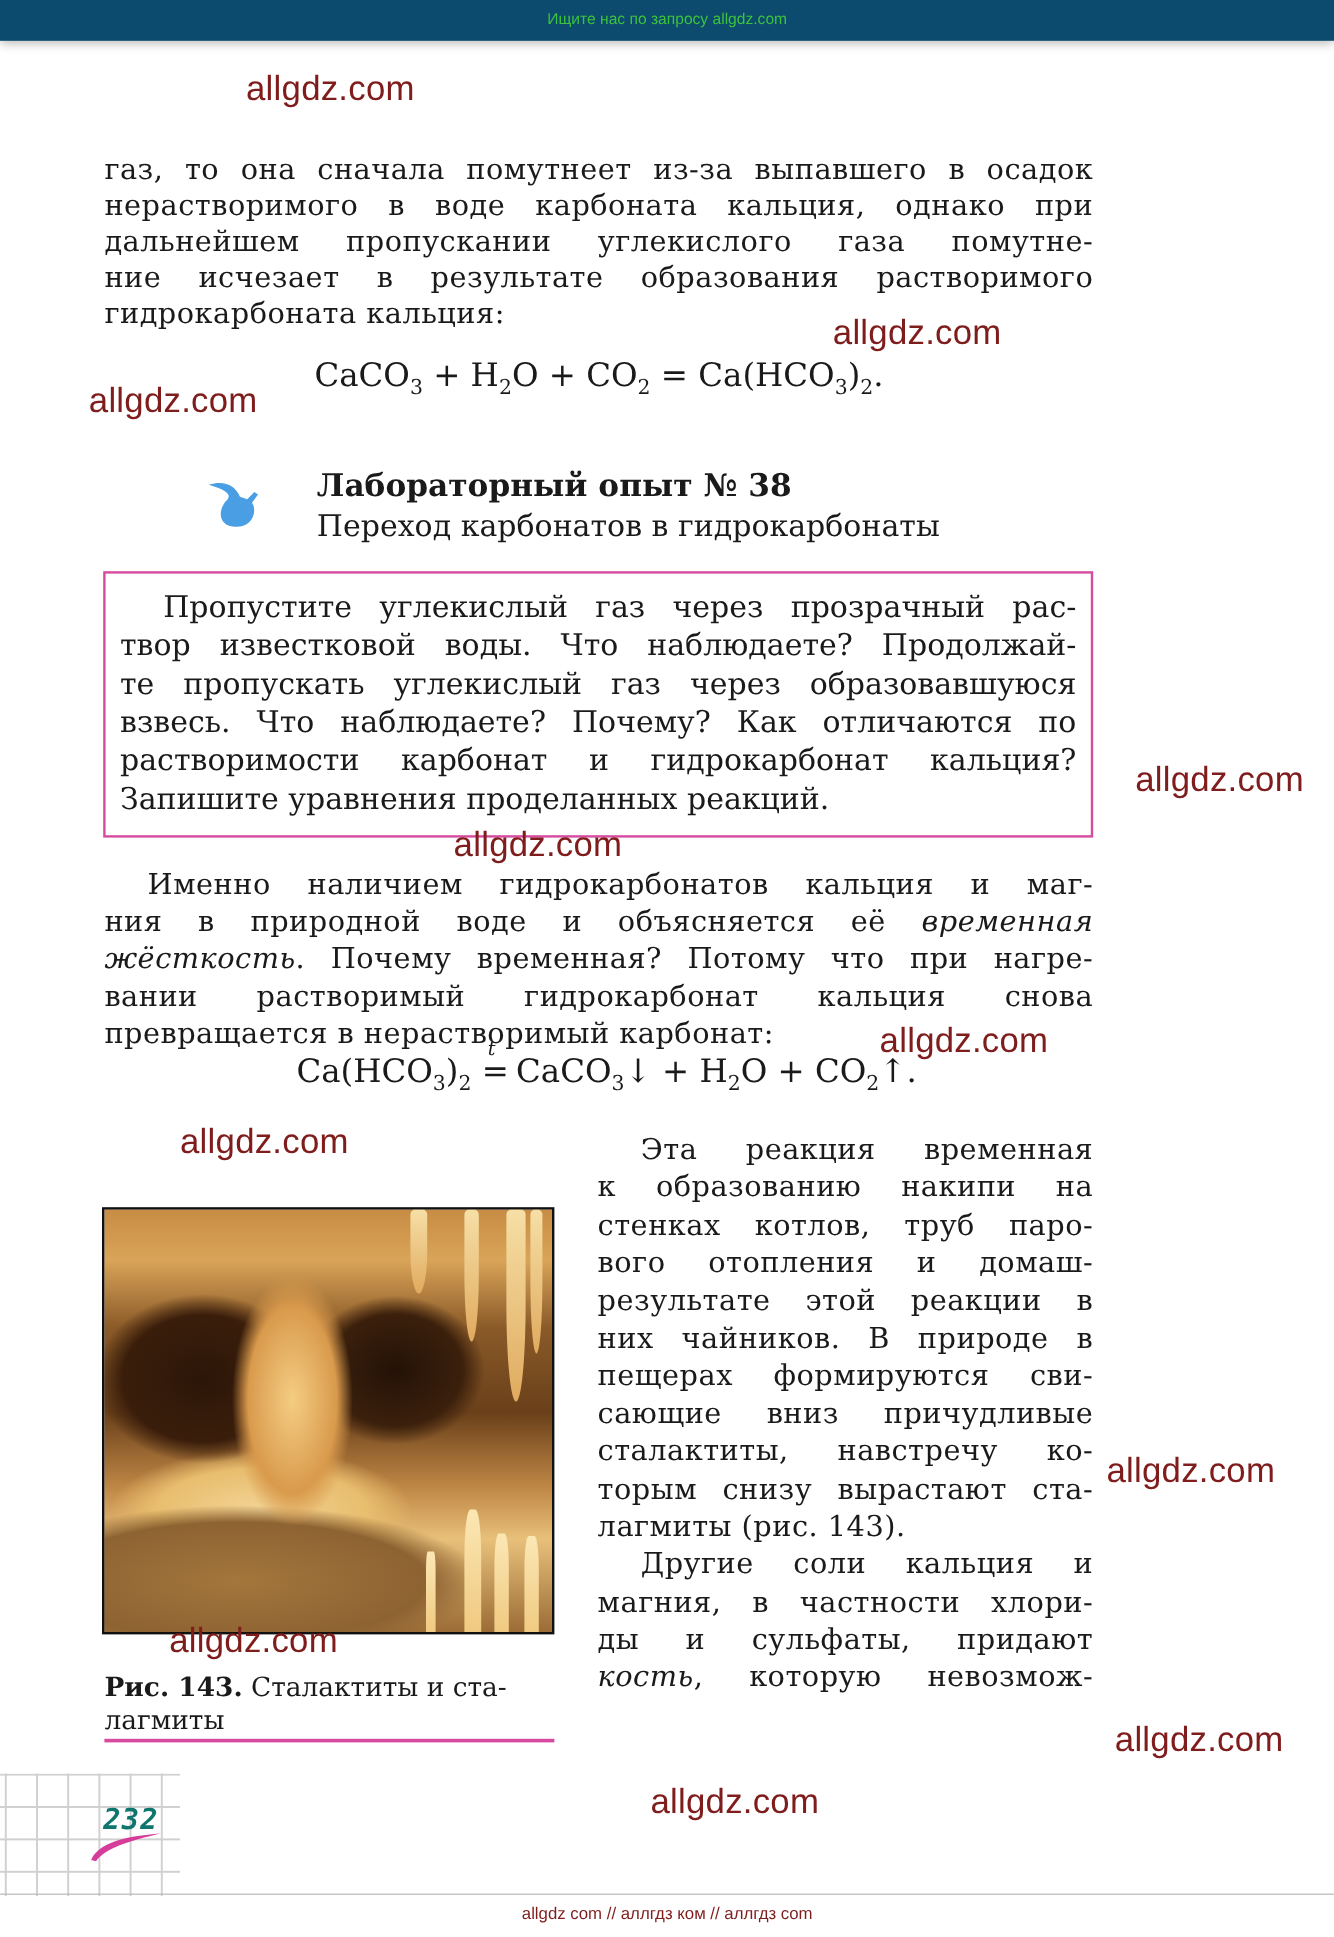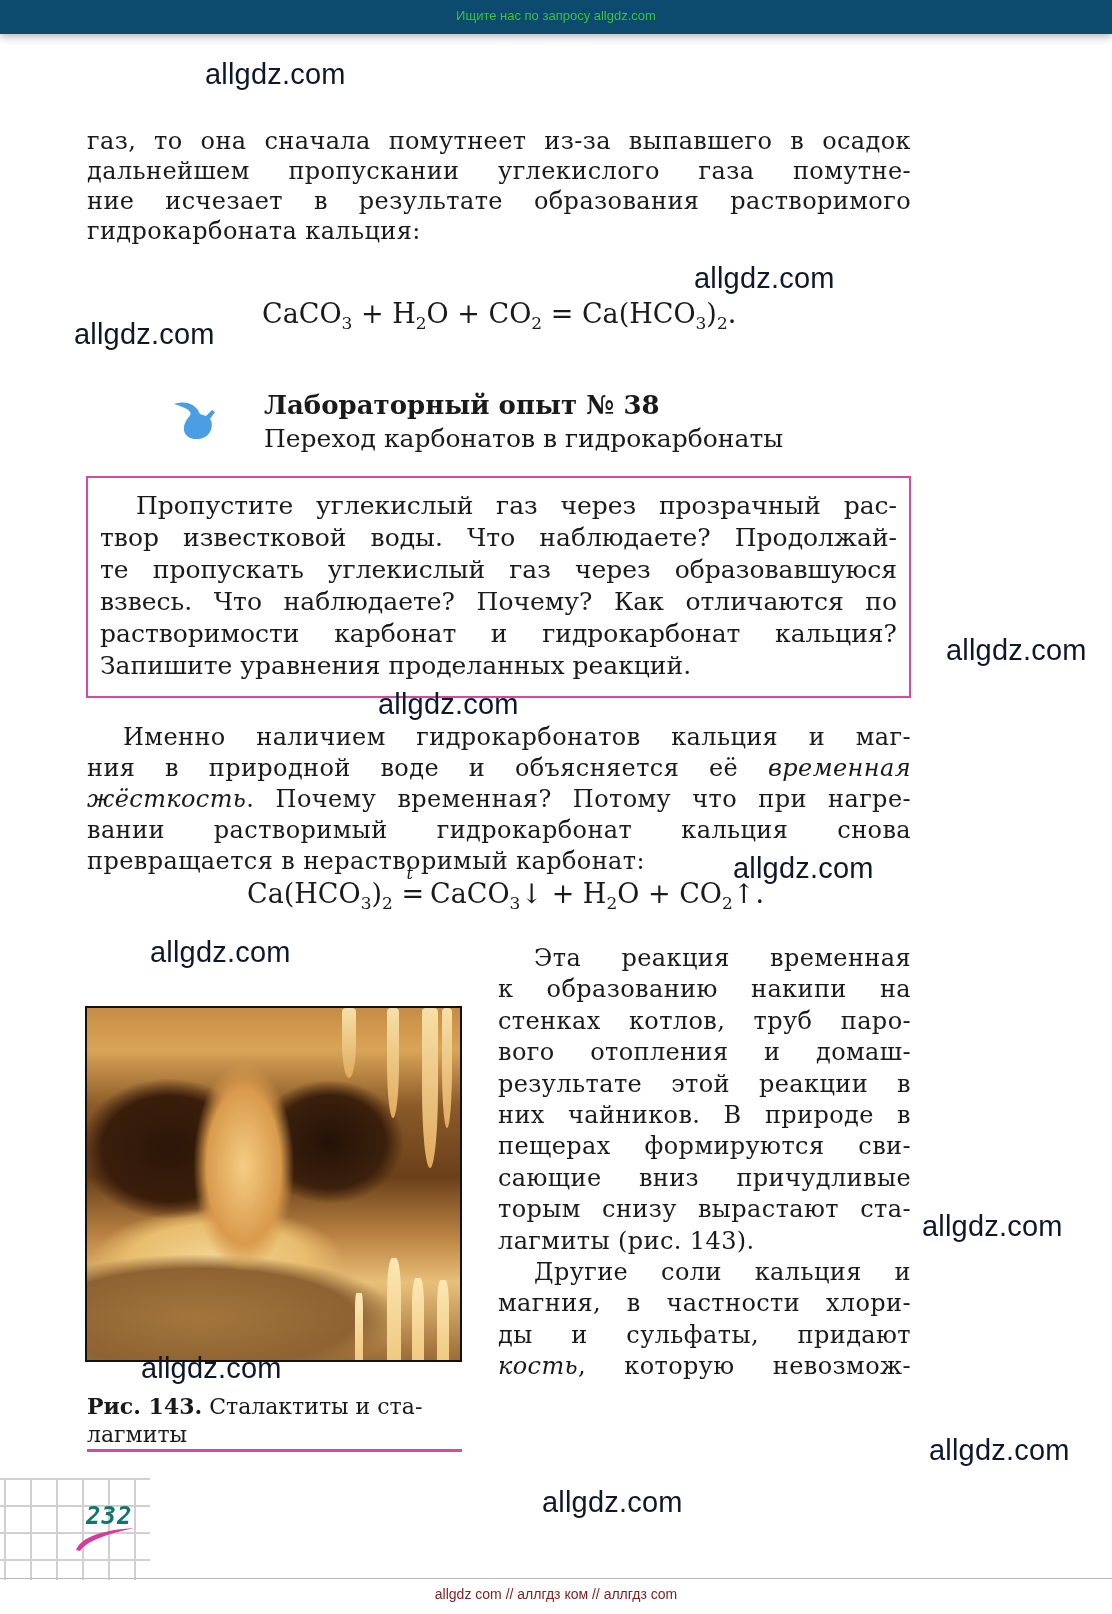--- a/index.html
+++ b/index.html
@@ -4,21 +4,21 @@
 <style>
   * { box-sizing: border-box; margin: 0; padding: 0; }
   html, body { width: 1112px; height: 1614px; background: #fff; overflow: hidden; }
   body { position: relative; font-family: "DejaVu Serif", serif; color: #1a1a1a; }
 
   .topbar { position: absolute; left: 0; top: 0; width: 1112px; height: 34px; background: #0c4a6e;
     box-shadow: 0 3px 8px rgba(0,0,0,0.28); z-index: 5; text-align: center; }
   .topbar span { display: inline-block; margin-top: 8px; font-family: "Liberation Sans", sans-serif;
     font-size: 13px; color: #3cc23c; }
 
-  .wm { position: absolute; font-family: "Liberation Sans", sans-serif; font-size: 29px; color: #0f172a;
+  .wm { position: absolute; font-family: "Liberation Sans", sans-serif; font-size: 29px; color: #7f1d1d;
     letter-spacing: 0.2px; z-index: 4; white-space: nowrap; }
 
   .para { position: absolute; left: 87px; width: 824px; font-size: 24px; line-height: 30px;
     text-align: justify; text-align-last: left; letter-spacing: 0.4px; }
   .line { display: block; height: 30px; white-space: nowrap; }
   .jl { text-align-last: justify; text-align: justify; white-space: normal; }
 
   .formula { position: absolute; font-size: 27px; white-space: nowrap; }
   .formula sub { font-size: 17px; vertical-align: -6px; }
 
@@ -65,20 +65,21 @@
 </style>
 </head>
 <body>
 
 <div class="topbar">
   <span>Ищите нас по запросу allgdz.com</span>
 </div>
 
 <div class="para" style="top:126px;">
   <span class="line jl">газ, то она сначала помутнеет из-за выпавшего в осадок</span>
+  <span class="line jl">нерастворимого в воде карбоната кальция, однако при</span>
   <span class="line jl">дальнейшем пропускании углекислого газа помутне-</span>
   <span class="line jl">ние исчезает в результате образования растворимого</span>
   <span class="line">гидрокарбоната кальция:</span>
 </div>
 
 <div class="formula" style="left:262px; top:298px;">
   <span>CaCO</span><sub>3</sub><span> + H</span><sub>2</sub><span>O + CO</span><sub>2</sub><span> = Ca(HCO</span><sub>3</sub><span>)</span><sub>2</sub><span>.</span>
 </div>
 
 <svg class="lab-icon" viewBox="0 0 52 50">
@@ -116,20 +117,21 @@
 
 <div class="para" style="left:498px; top:943px; width:413px; line-height:31.4px;">
   <span class="line jl" style="height:31.4px; padding-left:36px;">Эта реакция временная</span>
   <span class="line jl" style="height:31.4px;">к образованию накипи на</span>
   <span class="line jl" style="height:31.4px;">стенках котлов, труб паро-</span>
   <span class="line jl" style="height:31.4px;">вого отопления и домаш-</span>
   <span class="line jl" style="height:31.4px;">результате этой реакции в</span>
   <span class="line jl" style="height:31.4px;">них чайников. В природе в</span>
   <span class="line jl" style="height:31.4px;">пещерах формируются сви-</span>
   <span class="line jl" style="height:31.4px;">сающие вниз причудливые</span>
+  <span class="line jl" style="height:31.4px;">сталактиты, навстречу ко-</span>
   <span class="line jl" style="height:31.4px;">торым снизу вырастают ста-</span>
   <span class="line" style="height:31.4px;">лагмиты (рис. 143).</span>
   <span class="line jl" style="height:31.4px; padding-left:36px;">Другие соли кальция и</span>
   <span class="line jl" style="height:31.4px;">магния, в частности хлори-</span>
   <span class="line jl" style="height:31.4px;">ды и сульфаты, придают</span>
   <span class="line jl" style="height:31.4px;"><i>кость</i><span>, которую невозмож-</span></span>
 </div>
 
 <div class="photo">
   <div class="stal-down" style="left:255px; top:0; width:14px; height:70px;"></div>

